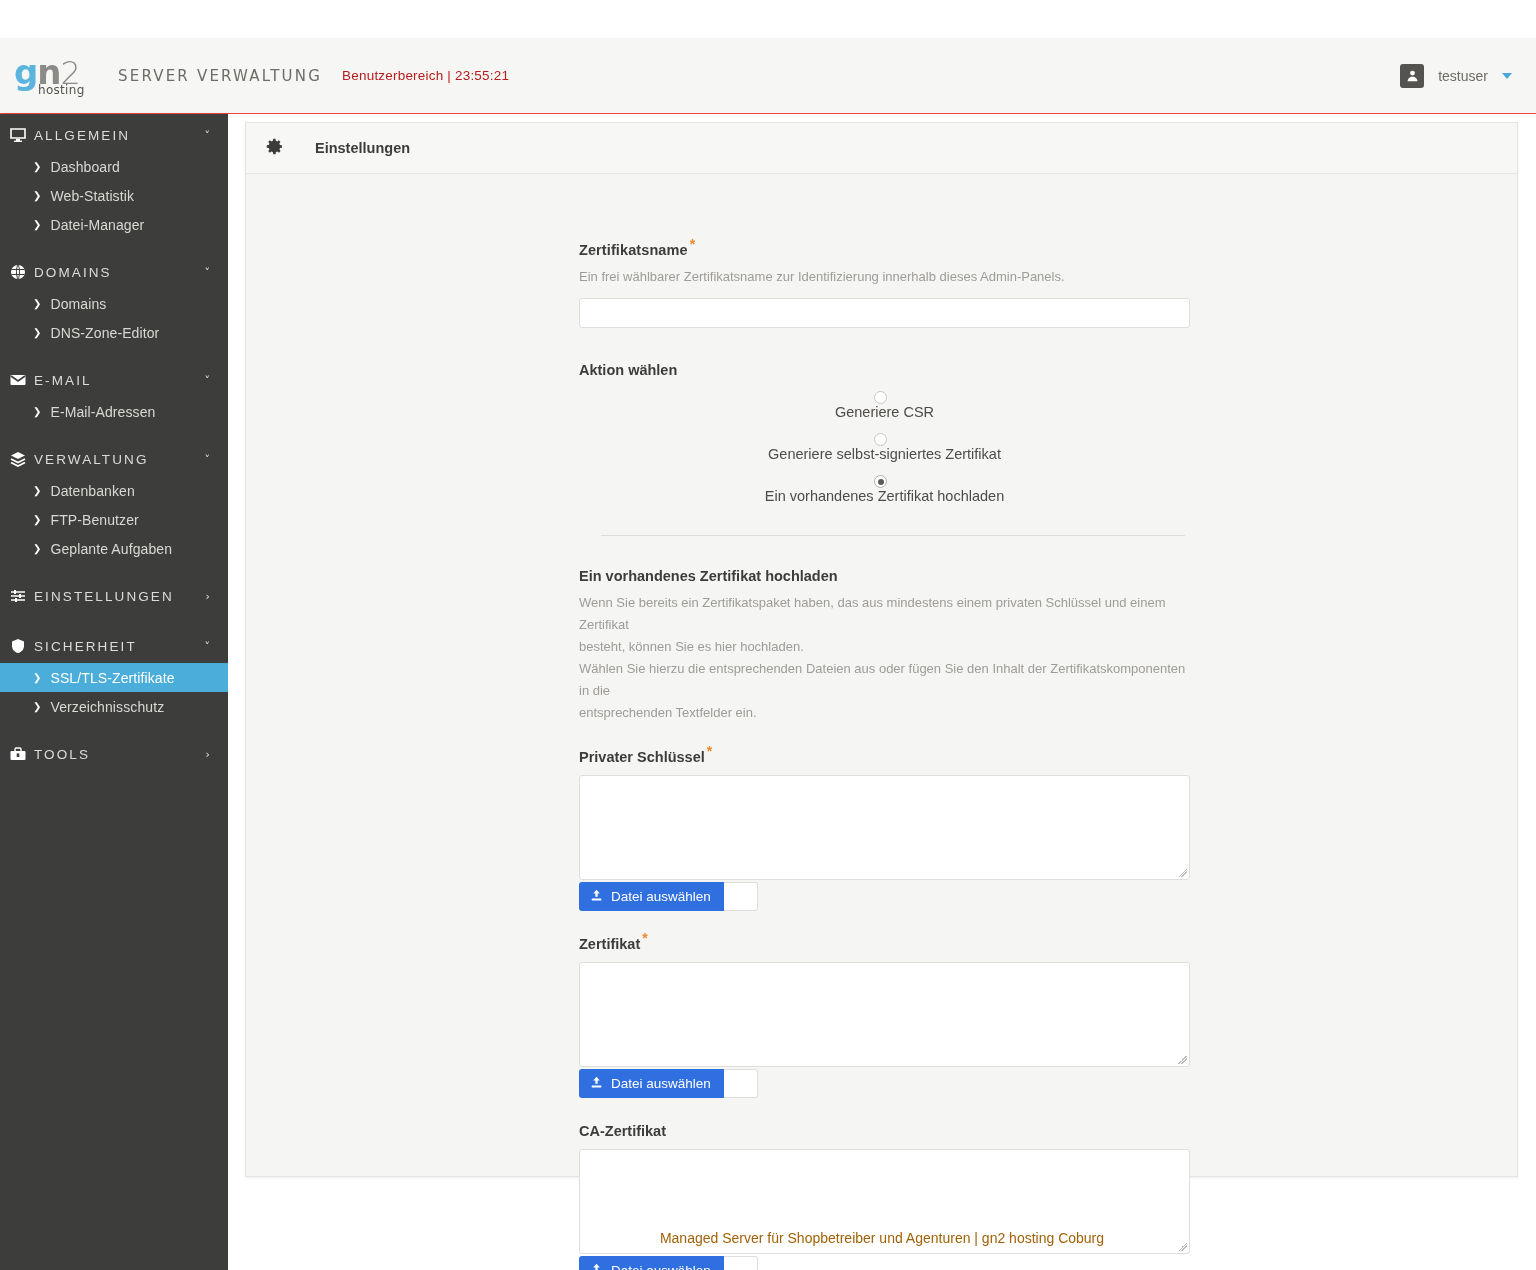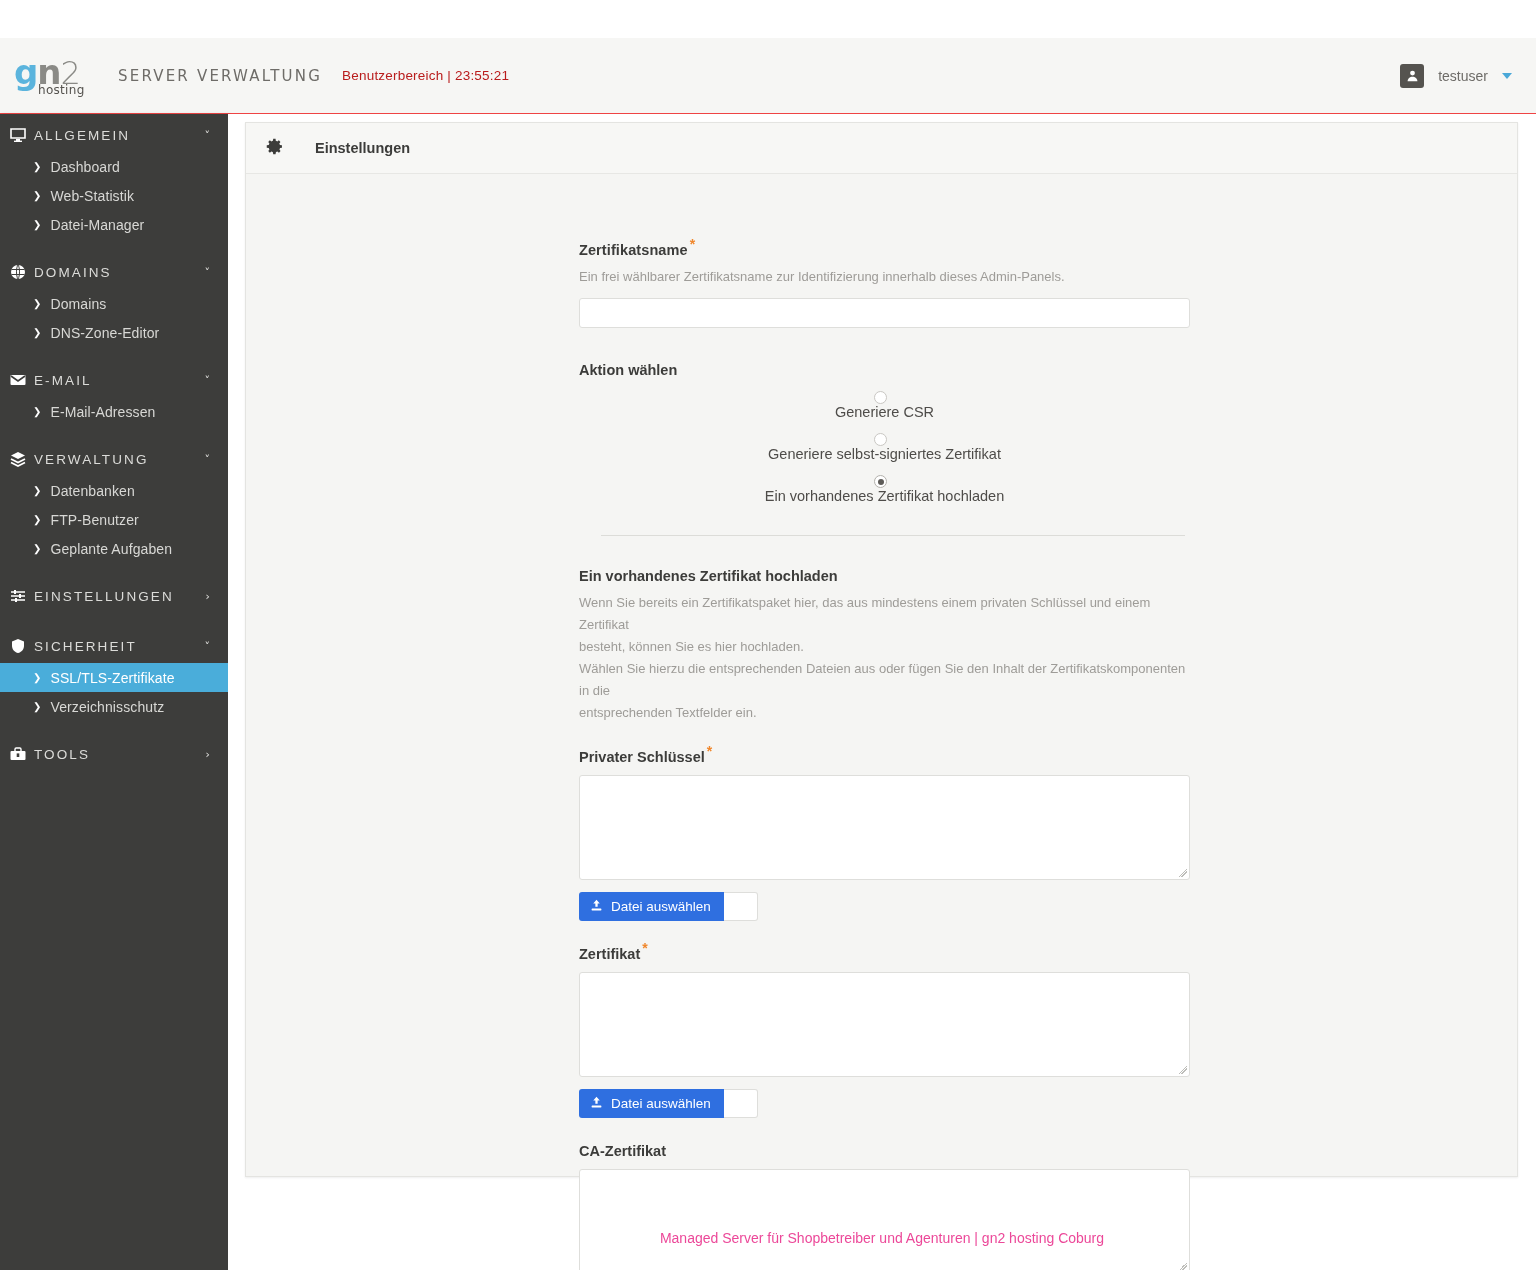--- a/index.html
+++ b/index.html
@@ -134,37 +134,37 @@
   .ta-label { font-size:14.5px; font-weight:bold; color:#3c3c3a; margin-top:25px; }
   .textarea {
     display:block; width:611px; height:105px; margin-top:10px;
     background:#ffffff; border:1px solid #dededb; border-radius:3px;
     resize:none; padding:7px 9px; font-size:13px; color:#3c3c3a;
     font-family:"Liberation Mono", monospace; outline:none;
     background-image:
       linear-gradient(135deg, transparent 0 50%, #bdbdb9 50% 57%, transparent 57% 66%, #bdbdb9 66% 73%, transparent 73%);
     background-size:9px 9px; background-position:right 2px bottom 2px; background-repeat:no-repeat;
   }
-  .file-row { display:flex; margin-top:12px; }
+  .file-row { display:flex; margin-top:2px; }
   .file-btn {
     display:flex; align-items:center; gap:8px;
     height:29px; padding:0 13px 0 11px;
     background:#2f6fe0; border:none; border-radius:3px 0 0 3px;
     color:#ffffff; font-size:13.5px; cursor:pointer;
     font-family:"Liberation Sans", sans-serif;
   }
   .file-btn svg { width:13px; height:13px; fill:#ffffff; }
   .file-field {
     width:34px; height:29px; background:#ffffff;
     border:1px solid #dededb; border-left:none; border-radius:0 3px 3px 0;
   }
 
   .footer {
     position:absolute; left:228px; top:1230px; width:1308px;
-    text-align:center; font-size:14px; color:#ec4899;
+    text-align:center; font-size:14px; color:#a16207;
   }
 </style>
 </head>
 <body>
 
 <div class="page">
 
   <div class="topbar">
     <div class="logo">
       <div class="logo-main">
@@ -347,21 +347,21 @@
           </div>
           <div class="radio-row">
             <span class="radio sel"></span>
             <span class="radio-label">Ein vorhandenes Zertifikat hochladen</span>
           </div>
 
           <div class="divider"></div>
 
           <div class="blk-title">Ein vorhandenes Zertifikat hochladen</div>
           <div class="blk-text">
-            <div>Wenn Sie bereits ein Zertifikatspaket hier, das aus mindestens einem privaten Schlüssel und einem Zertifikat</div>
+            <div>Wenn Sie bereits ein Zertifikatspaket haben, das aus mindestens einem privaten Schlüssel und einem Zertifikat</div>
             <div>besteht, können Sie es hier hochladen.</div>
             <div>Wählen Sie hierzu die entsprechenden Dateien aus oder fügen Sie den Inhalt der Zertifikatskomponenten in die</div>
             <div>entsprechenden Textfelder ein.</div>
           </div>
 
           <div class="ta-label">
             <span>Privater Schlüssel</span><span class="req">*</span>
           </div>
           <textarea class="textarea" style=""></textarea>
           <div class="file-row">

